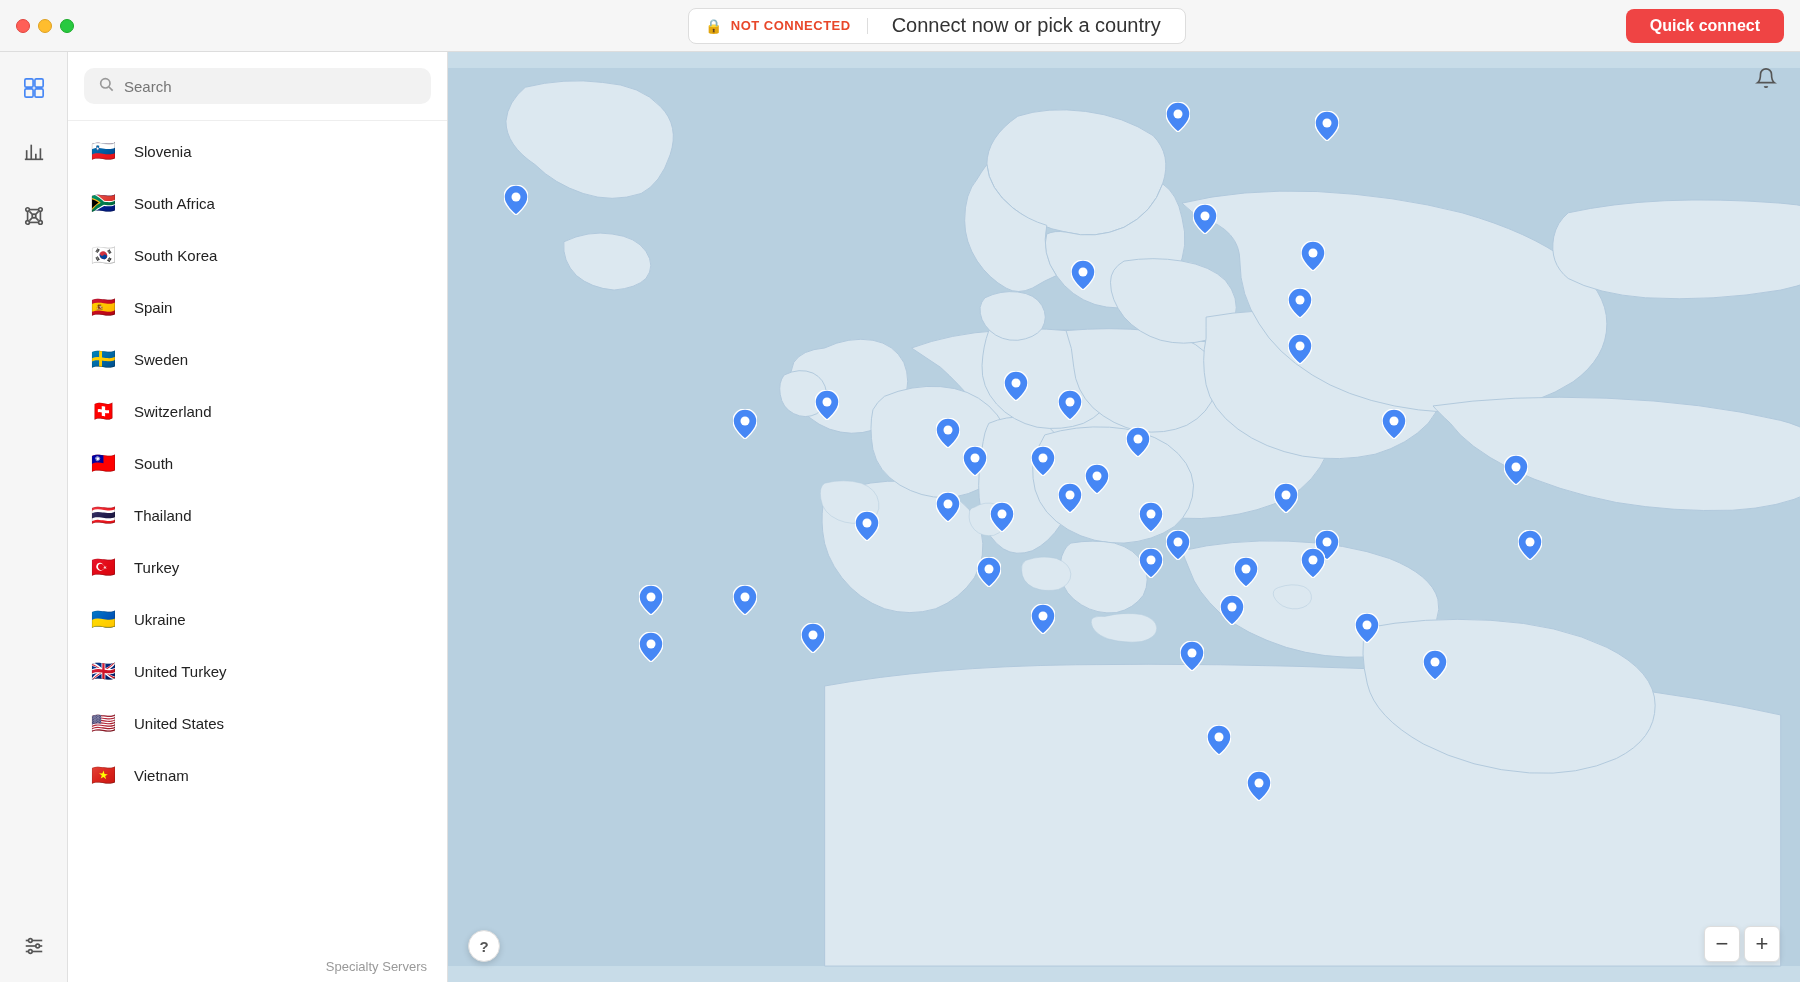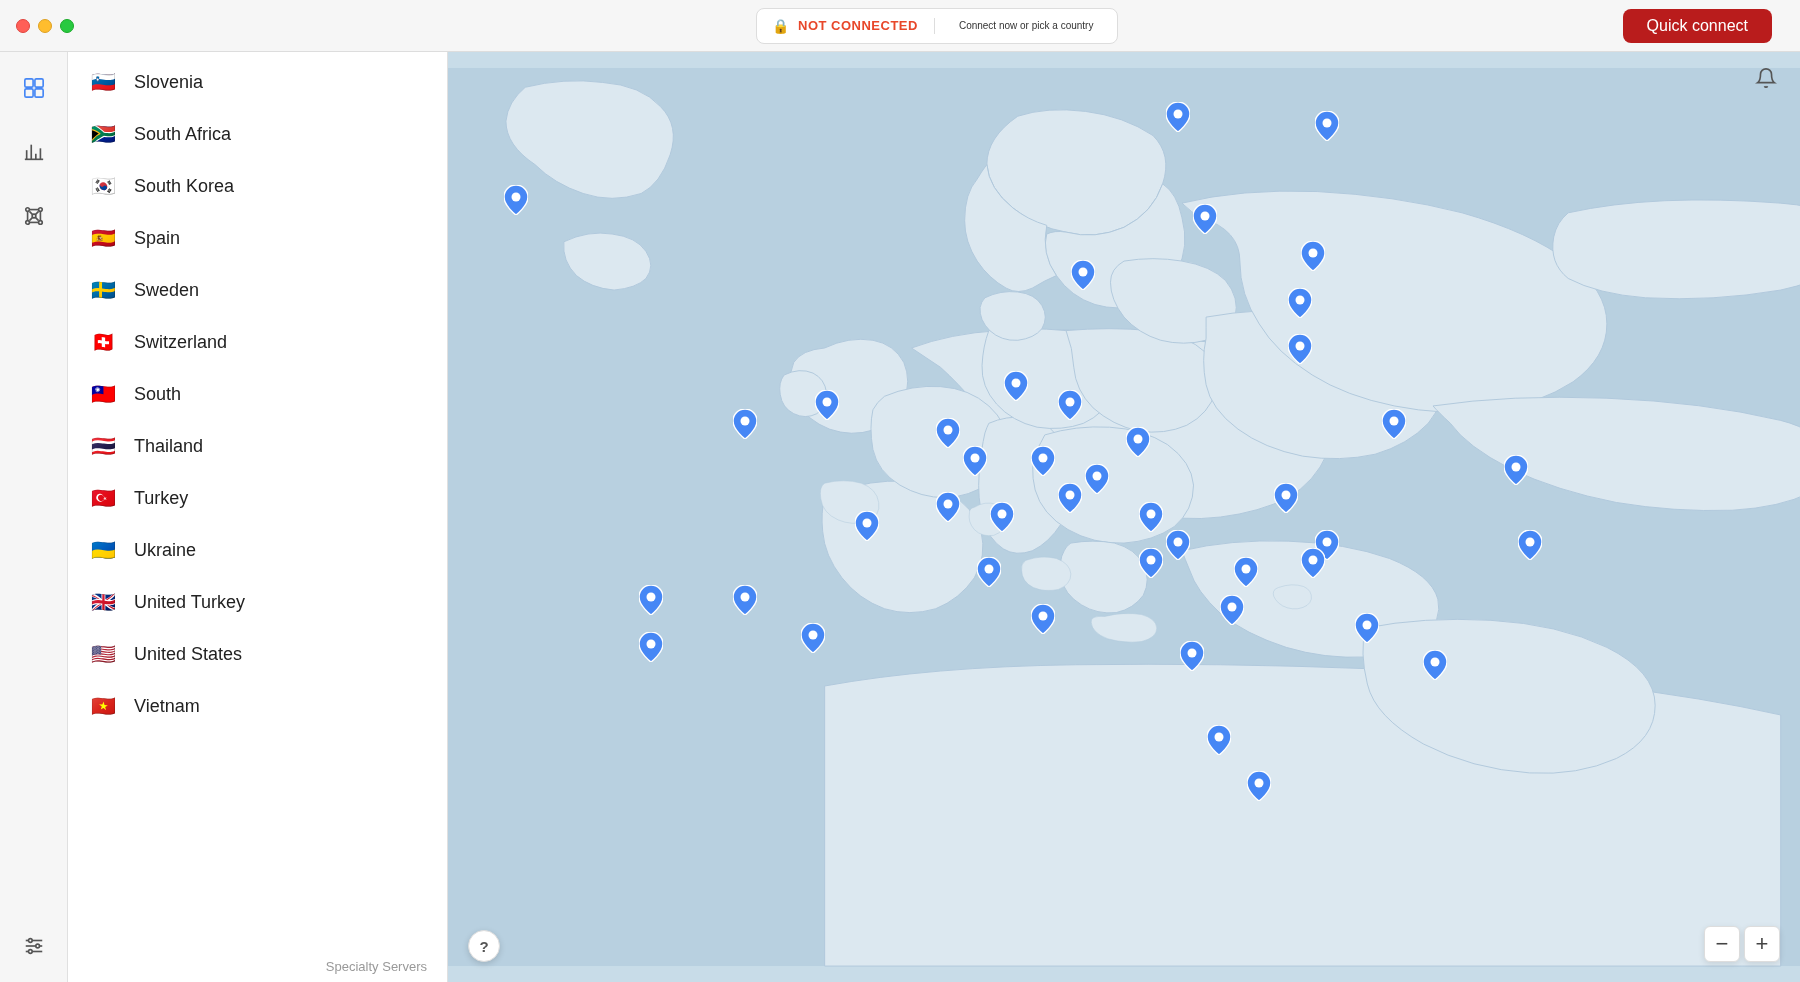--- a/index.html
+++ b/index.html
@@ -67,32 +67,32 @@
     }
     .not-connected-label {
       color: #e8472a;
       font-weight: 700;
       font-size: 13px;
       letter-spacing: 0.5px;
     }
     .connect-hint {
       padding: 0 24px;
       color: #333;
-      font-size: 10px;
+      font-size: 20px;
     }
     .quick-connect-btn {
       position: absolute;
-      right: 28px;
-      background: #b91c1c;
+      right: 16px;
+      background: #ef4444;
       color: white;
       border: none;
       border-radius: 8px;
       padding: 8px 24px;
       font-size: 16px;
-      font-weight: 400;
+      font-weight: 700;
       cursor: pointer;
     }
 
     
     .main-layout {
       flex: 1;
       display: flex;
       overflow: hidden;
     }
 
@@ -176,21 +176,21 @@
       height: 32px;
       border-radius: 50%;
       display: flex;
       align-items: center;
       justify-content: center;
       font-size: 20px;
       flex-shrink: 0;
       overflow: hidden;
     }
     .country-name {
-      font-size: 18px;
+      font-size: 15px;
       color: #222;
       font-weight: 400;
     }
 
     
     .specialty-section {
       padding: 16px 20px 8px;
       text-align: right;
     }
     .specialty-label {
@@ -348,20 +348,31 @@
         <line x1="3" y1="12" x2="21" y2="12"></line>
         <line x1="3" y1="18" x2="21" y2="18"></line>
         <circle cx="8" cy="6" r="2" fill="white" stroke="currentColor" stroke-width="1.8"></circle>
         <circle cx="16" cy="12" r="2" fill="white" stroke="currentColor" stroke-width="1.8"></circle>
         <circle cx="8" cy="18" r="2" fill="white" stroke="currentColor" stroke-width="1.8"></circle>
       </svg>
     </div>
   </div>
 
   <div class="country-panel">
+    <div class="search-container">
+      <div class="search-input-wrapper">
+        <span class="search-icon-inner">
+          <svg width="16" height="16" viewBox="0 0 24 24" fill="none" stroke="#999" stroke-width="2.5">
+            <circle cx="11" cy="11" r="7"></circle>
+            <line x1="16.5" y1="16.5" x2="22" y2="22"></line>
+          </svg>
+        </span>
+        <input class="search-input" type="text" placeholder="Search" style="">
+      </div>
+    </div>
 
     <div class="country-list" id="country-list">
 
     <div class="country-item">
     <div class="country-flag">🇸🇮</div>
     <span class="country-name">Slovenia</span>
   </div>
         <div class="country-item">
     <div class="country-flag">🇿🇦</div>
     <span class="country-name">South Africa</span>

